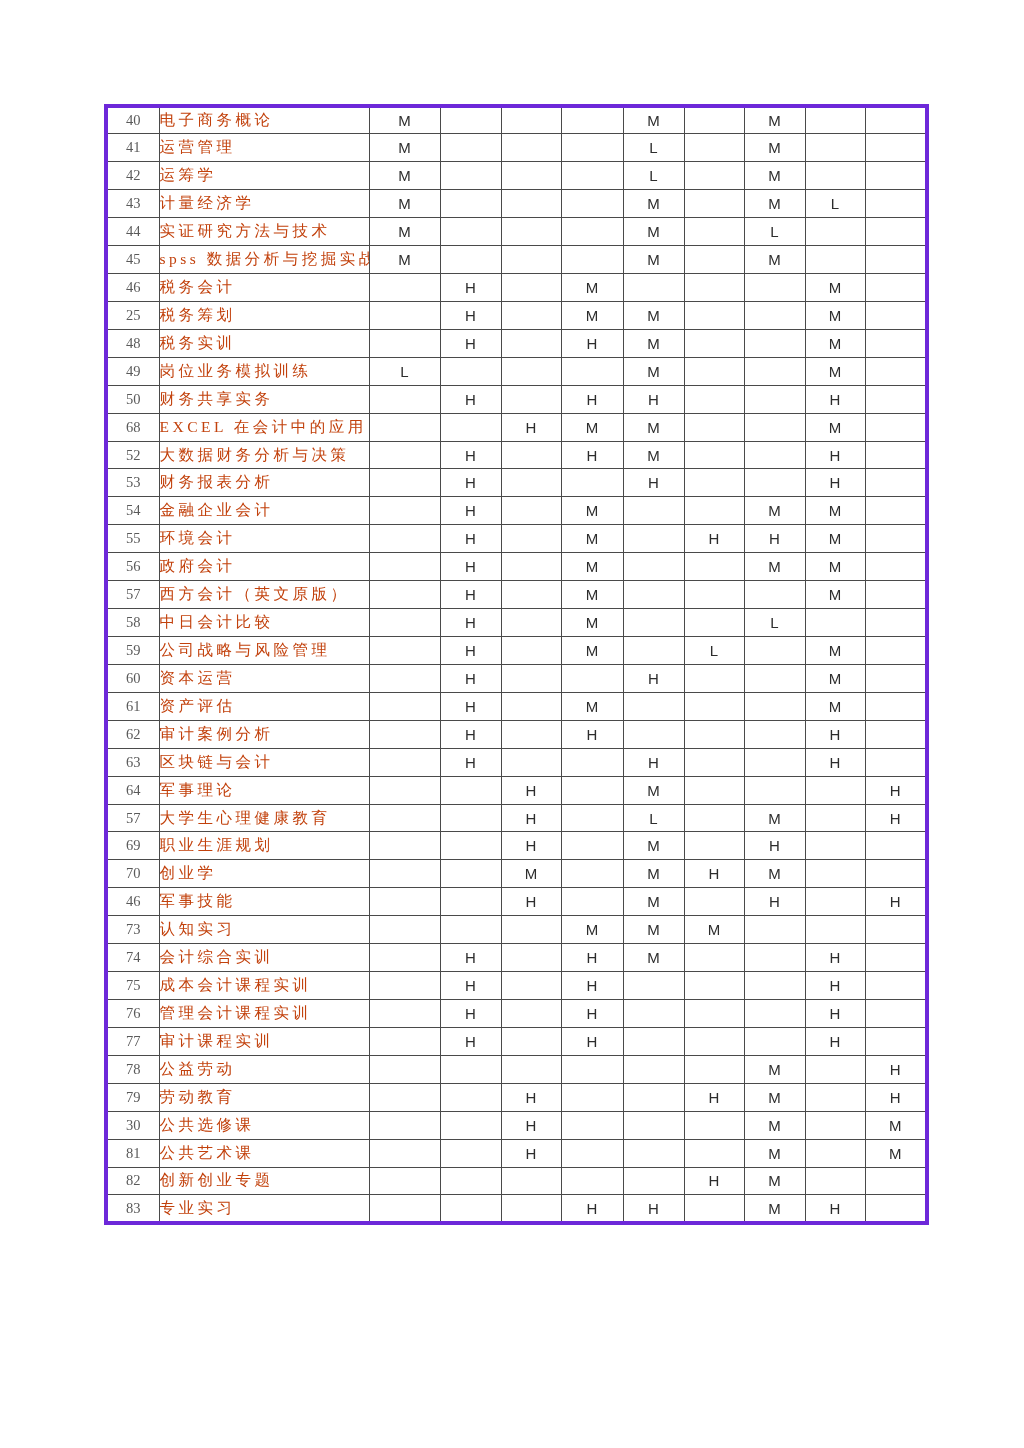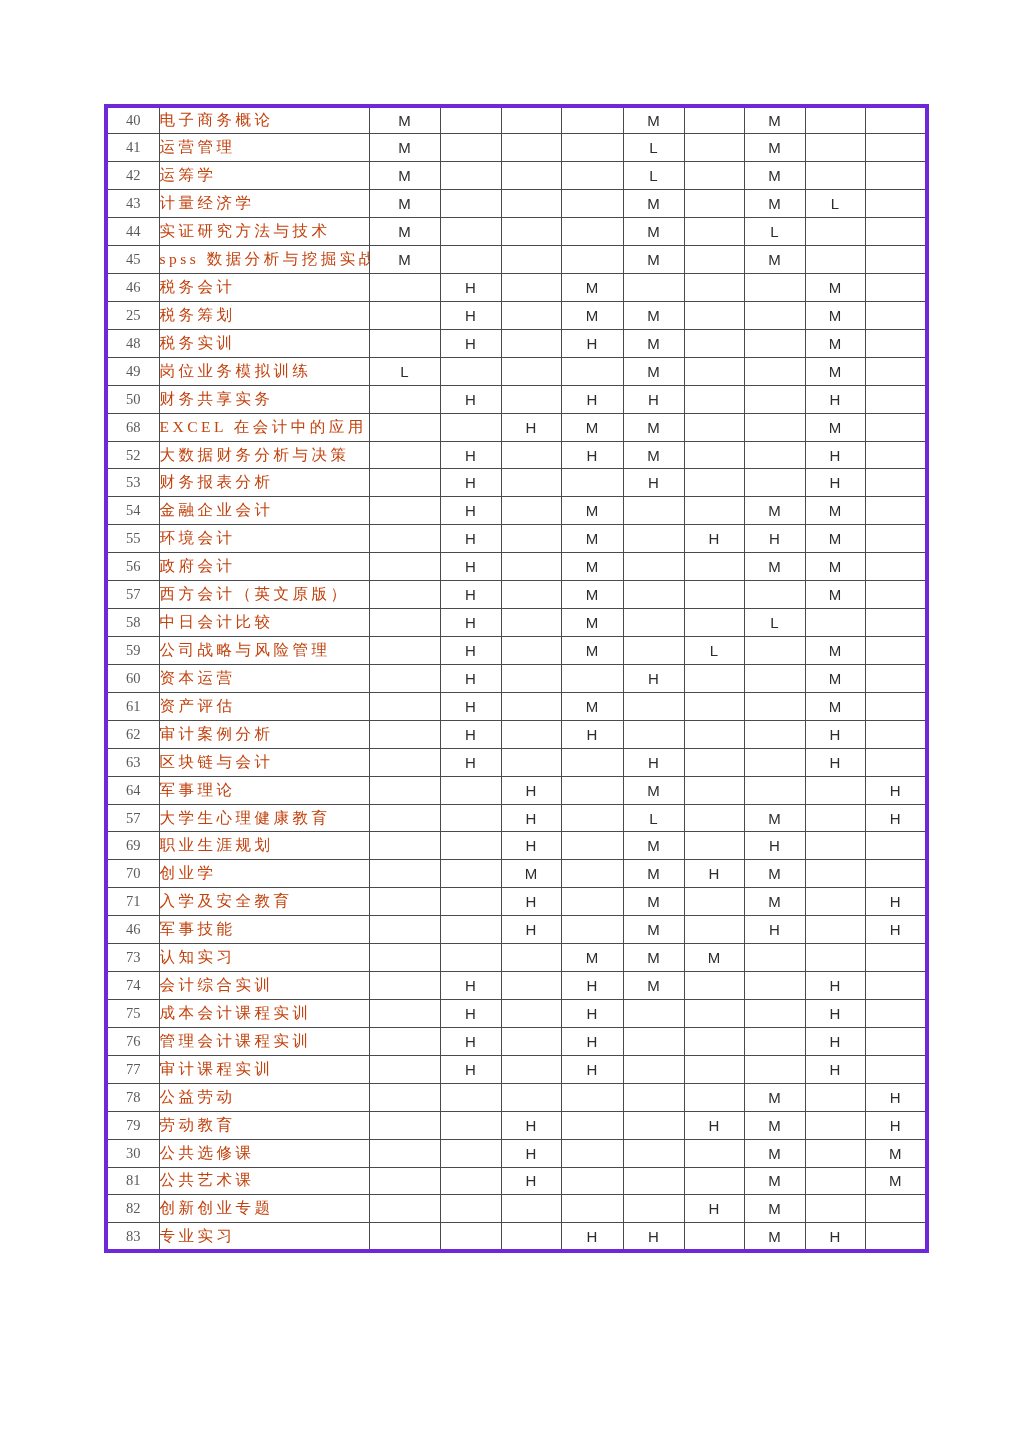--- a/index.html
+++ b/index.html
@@ -429,33 +429,20 @@
           <td class="c-val"></td>
           <td class="c-val">M</td>
           <td class="c-val"></td>
           <td class="c-val">M</td>
           <td class="c-val">H</td>
           <td class="c-val">M</td>
           <td class="c-val"></td>
           <td class="c-val"></td>
         </tr>
         <tr>
-          <td class="c-num">71</td>
-          <td class="c-name">入学及安全教育</td>
-          <td class="c-val"></td>
-          <td class="c-val"></td>
-          <td class="c-val">H</td>
-          <td class="c-val"></td>
-          <td class="c-val">M</td>
-          <td class="c-val"></td>
-          <td class="c-val">M</td>
-          <td class="c-val"></td>
-          <td class="c-val">H</td>
-        </tr>
-        <tr>
           <td class="c-num">46</td>
           <td class="c-name">军事技能</td>
           <td class="c-val"></td>
           <td class="c-val"></td>
           <td class="c-val">H</td>
           <td class="c-val"></td>
           <td class="c-val">M</td>
           <td class="c-val"></td>
           <td class="c-val">H</td>
           <td class="c-val"></td>

